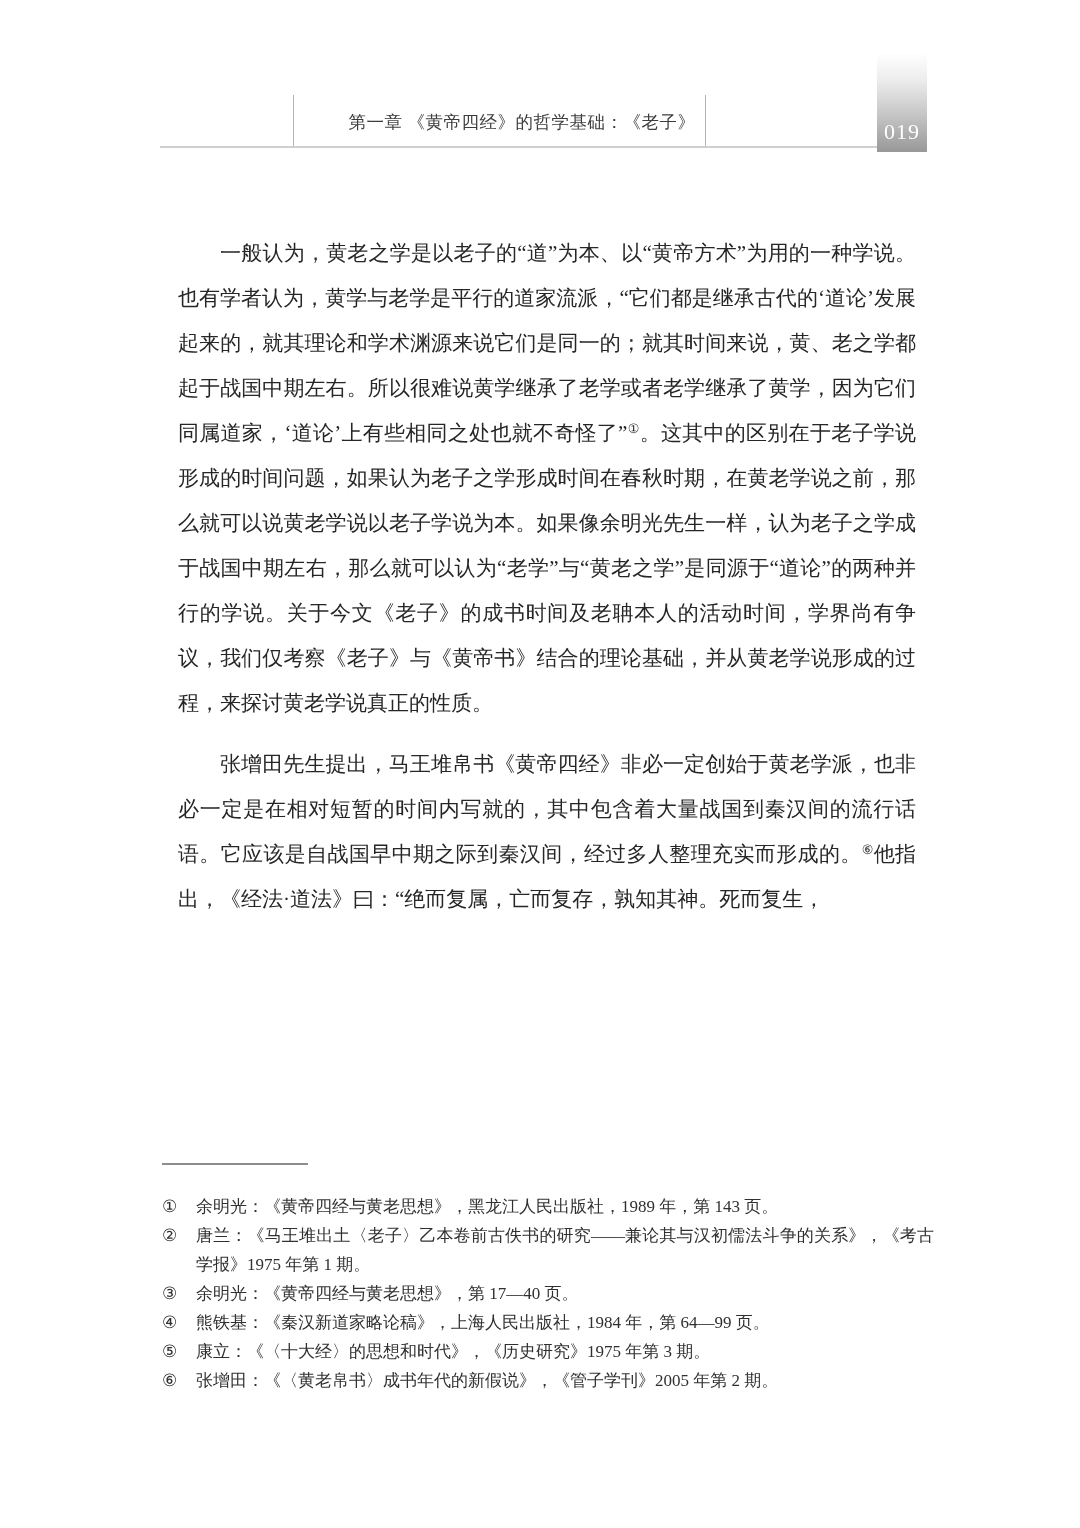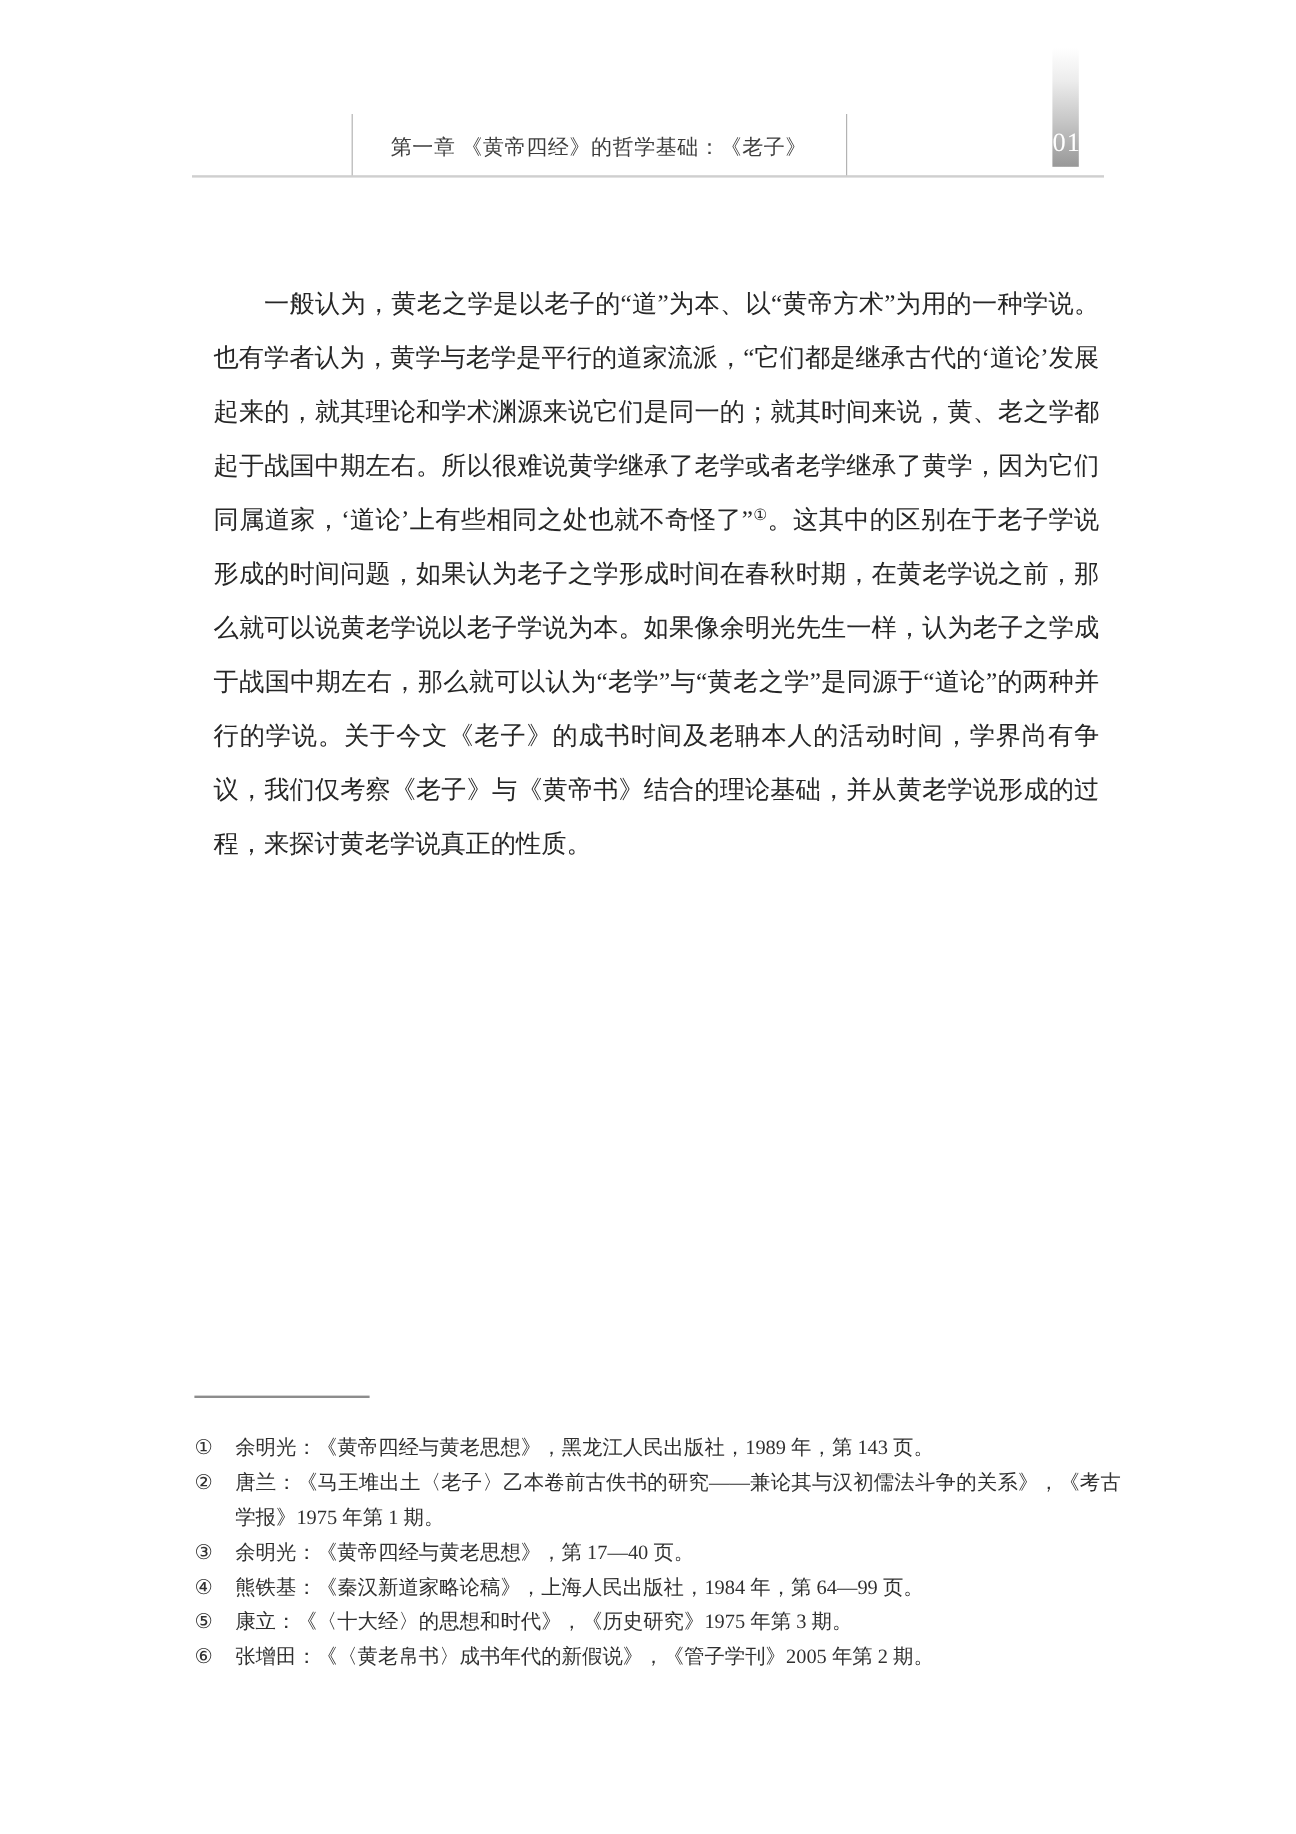--- a/index.html
+++ b/index.html
@@ -39,33 +39,34 @@
     left: 293px;
     top: 104px;
     width: 412px;
     height: 36px;
     line-height: 36px;
     text-align: center;
     font-size: 17.5px;
     letter-spacing: 0.5px;
     color: #3d3d3d;
     white-space: nowrap;
+    padding-left: 23px;
   }
 
   
   .page-number-box {
     position: absolute;
     left: 877px;
-    top: 40px;
-    width: 22px;
+    top: 53px;
+    width: 50px;
     height: 99px;
     background: linear-gradient(180deg, #ffffff 0%, #ececec 28%, #c6c6c6 62%, #989898 100%);
     display: flex;
     align-items: flex-end;
-    justify-content: flex-start;
+    justify-content: center;
   }
   .page-number {
     color: #ffffff;
     font-size: 22px;
     line-height: 1;
     padding-bottom: 9px;
     letter-spacing: 1px;
   }
 
   
@@ -132,20 +133,21 @@
   <div class="chapter-title">第一章 《黄帝四经》的哲学基础：《老子》</div>
   <div class="header-vline right"></div>
   <div class="header-rule"></div>
 
   <div class="page-number-box">
     <span class="page-number">019</span>
   </div>
 
   <div class="body-text">
       <p class="para">一般认为，黄老之学是以老子的“道”为本、以“黄帝方术”为用的一种学说。也有学者认为，黄学与老学是平行的道家流派，“它们都是继承古代的‘道论’发展起来的，就其理论和学术渊源来说它们是同一的；就其时间来说，黄、老之学都起于战国中期左右。所以很难说黄学继承了老学或者老学继承了黄学，因为它们同属道家，‘道论’上有些相同之处也就不奇怪了”<sup class="fnref">①</sup>。这其中的区别在于老子学说形成的时间问题，如果认为老子之学形成时间在春秋时期，在黄老学说之前，那么就可以说黄老学说以老子学说为本。如果像余明光先生一样，认为老子之学成于战国中期左右，那么就可以认为“老学”与“黄老之学”是同源于“道论”的两种并行的学说。关于今文《老子》的成书时间及老聃本人的活动时间，学界尚有争议，我们仅考察《老子》与《黄帝书》结合的理论基础，并从黄老学说形成的过程，来探讨黄老学说真正的性质。</p>
+      <p class="para">张增田先生提出，马王堆帛书《黄帝四经》非必一定创始于黄老学派，也非必一定是在相对短暂的时间内写就的，其中包含着大量战国到秦汉间的流行话语。它应该是自战国早中期之际到秦汉间，经过多人整理充实而形成的。<sup class="fnref">⑥</sup>他指出，《经法·道法》曰：“绝而复属，亡而复存，孰知其神。死而复生，</p>
     </div>
 
   <div class="footnote-rule"></div>
   <div class="footnotes">
       <div class="footnote">
         <span class="marker">①</span>
         <span class="fn-text">余明光：《黄帝四经与黄老思想》，黑龙江人民出版社，1989 年，第 143 页。</span>
       </div>
       <div class="footnote">
         <span class="marker">②</span>

